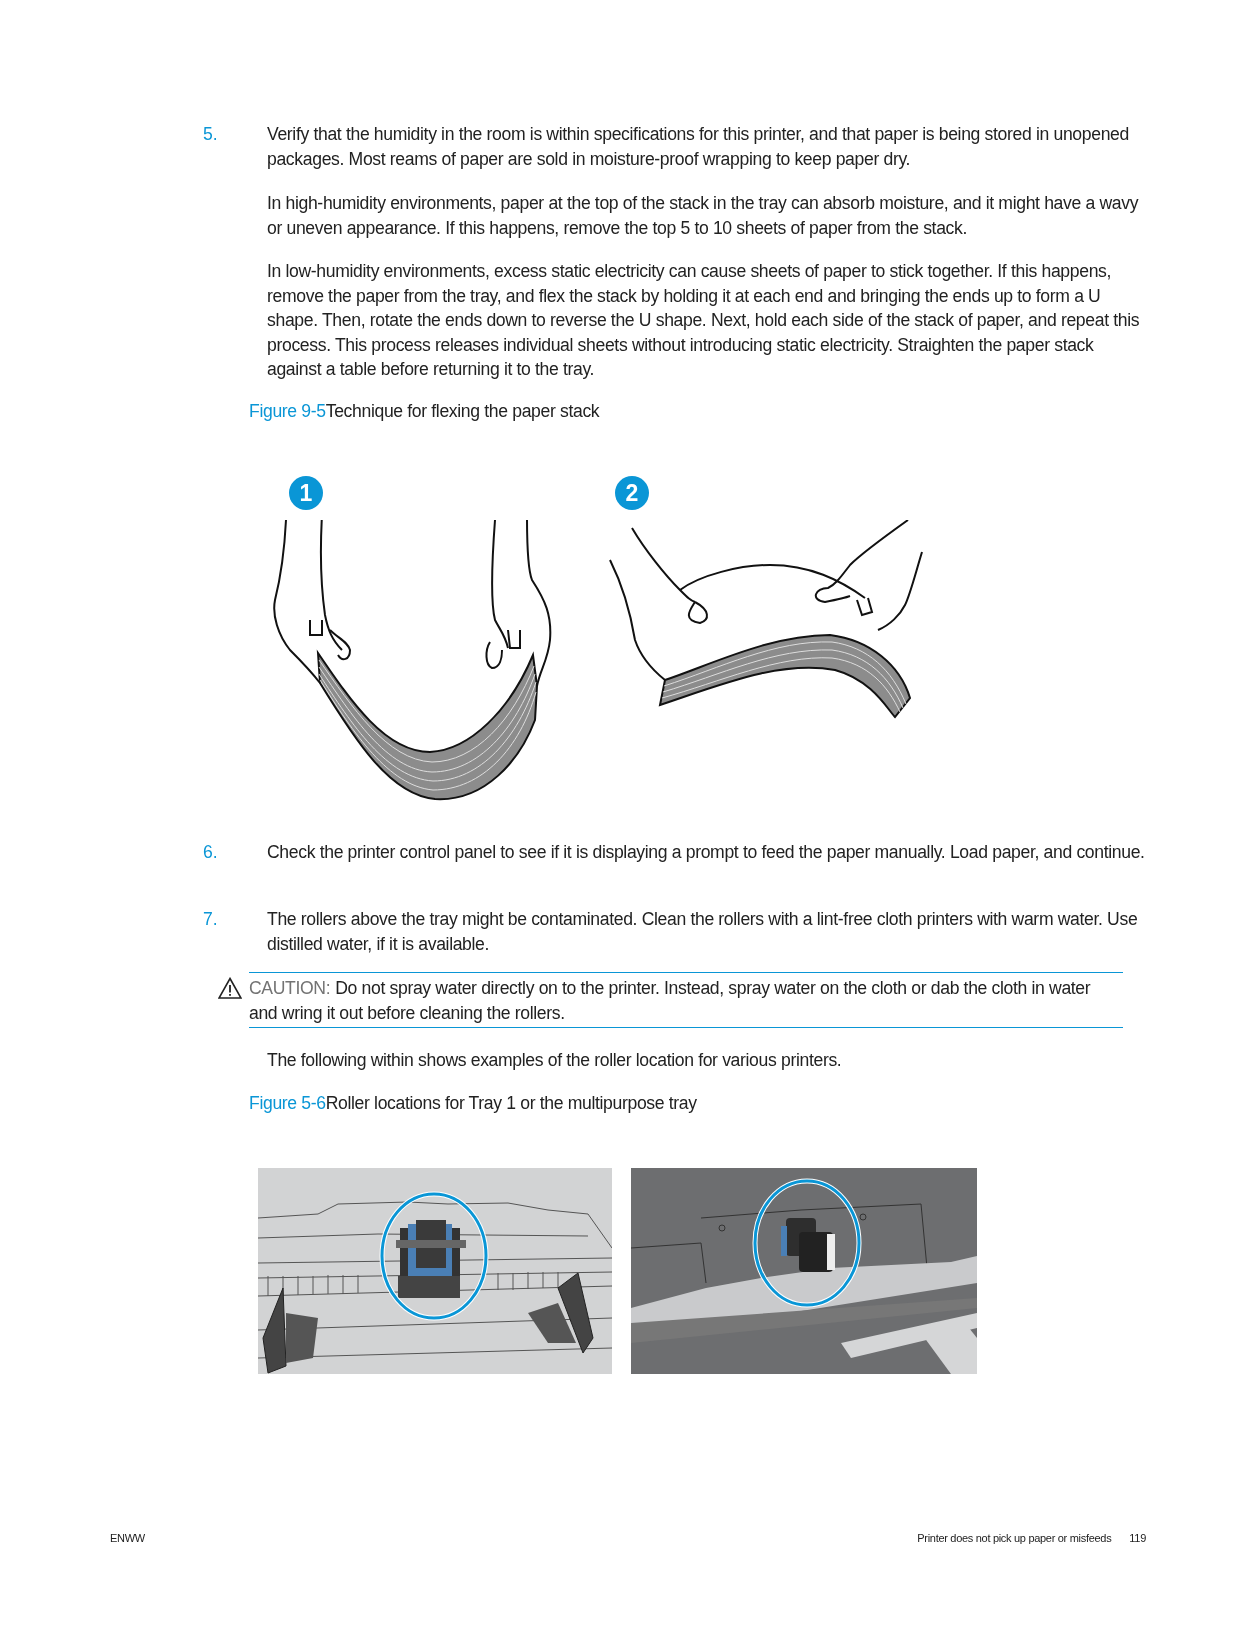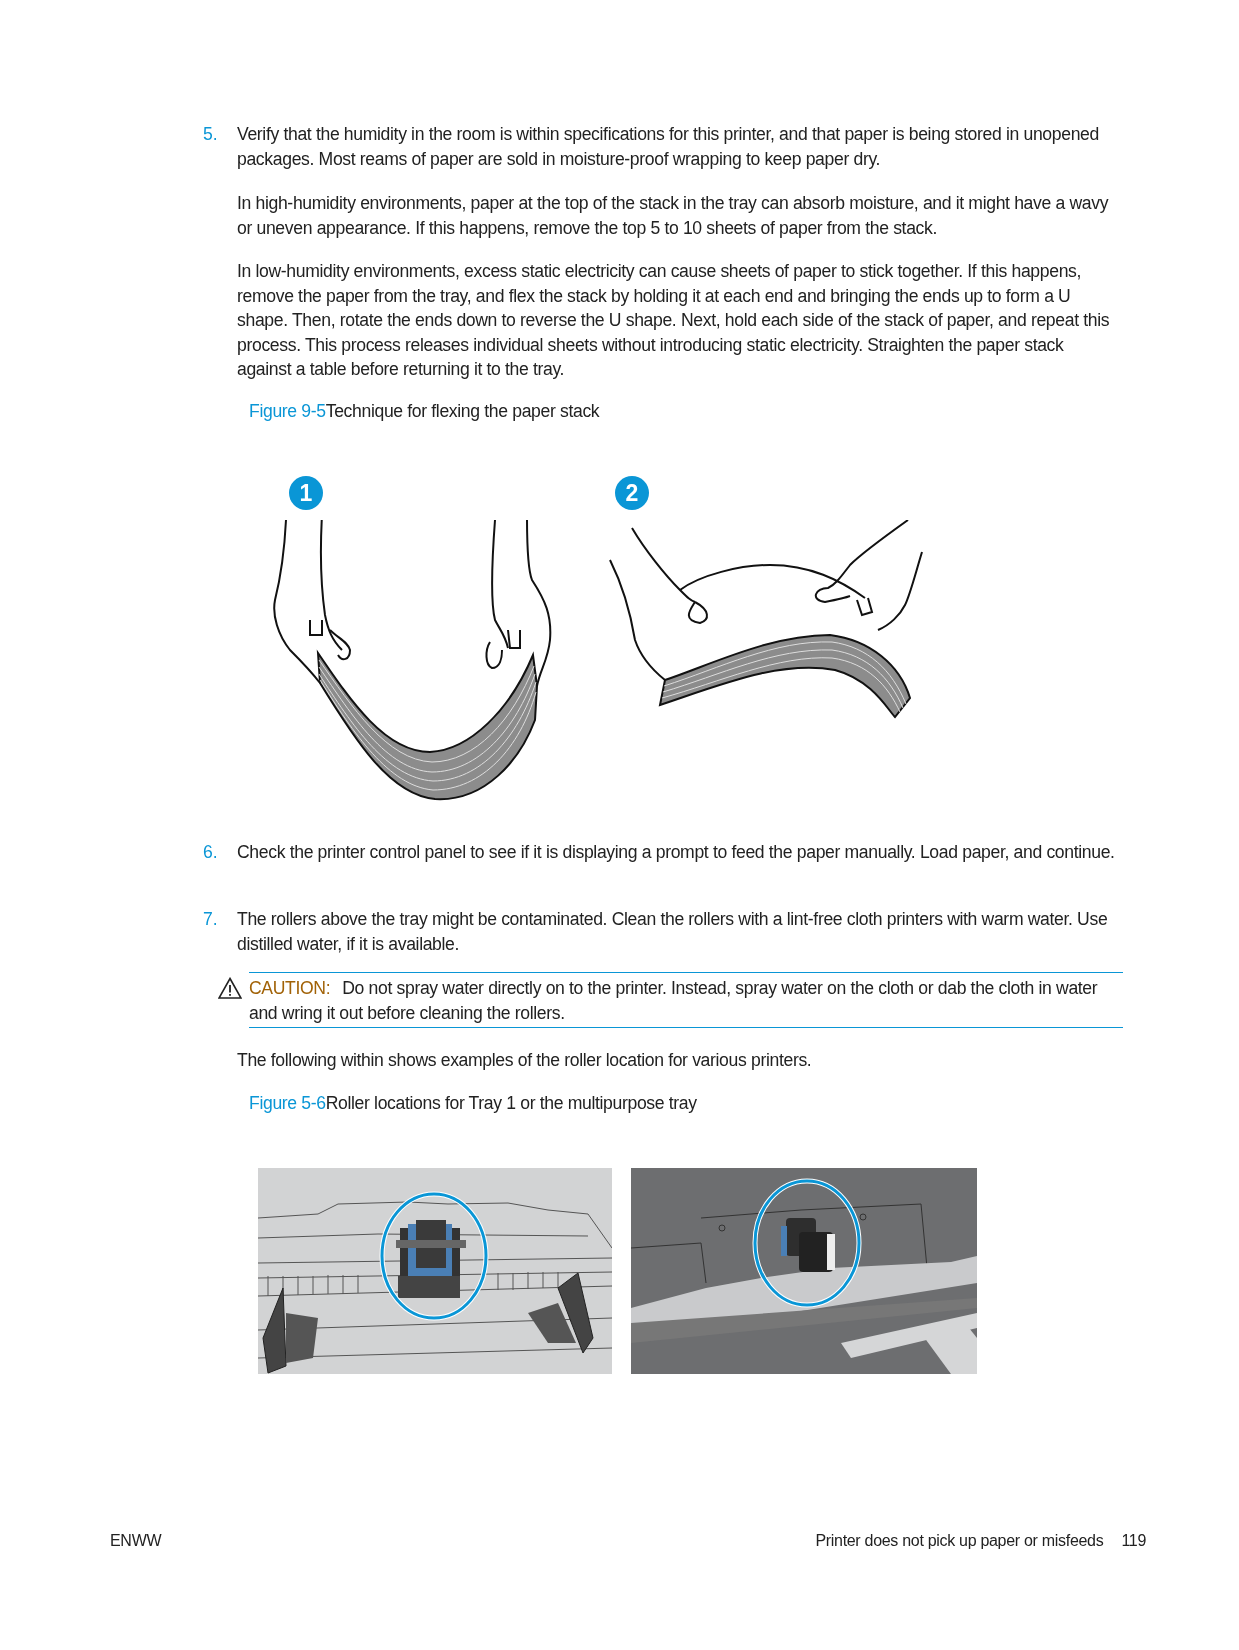--- a/index.html
+++ b/index.html
@@ -1,28 +1,28 @@
 <!DOCTYPE html>
 <html><head>
 <meta charset="utf-8">
 <style>
   html, body { margin:0; padding:0; background:#fff; }
   body { width:1239px; height:1650px; position:relative; overflow:hidden;
          font-family:"Liberation Sans", sans-serif; color:#222; }
-  .p { position:absolute; left:237px; width:880px; font-size:17.6px; line-height:24.5px;
+  .p { position:absolute; left:267px; width:880px; font-size:17.6px; line-height:24.5px;
        letter-spacing:-0.35px; font-stretch:condensed; }
   .num { position:absolute; left:203px; font-size:17.6px; color:#0a96d6; line-height:24.5px; }
   .cap { position:absolute; left:249px; font-size:17.6px; line-height:24px; letter-spacing:-0.35px; }
   .cap .fig { color:#0a96d6; margin-right:0; }
   .caution { position:absolute; left:249px; width:874px; top:972px;
              border-top:1.5px solid #0a96d6; border-bottom:1.5px solid #0a96d6; padding:3px 0 2px 0; }
   .caution .txt { font-size:17.6px; line-height:24.5px; letter-spacing:-0.35px; }
-  .caution .lbl { color:#a16207; margin-right:12px; }
+  .caution .lbl { color:#737373; margin-right:5px; }
   .warn { position:absolute; left:218px; top:977px; width:24px; height:22px; }
-  .footer { position:absolute; top:1532px; font-size:16px; letter-spacing:-0.3px; }
+  .footer { position:absolute; top:1532px; font-size:11px; letter-spacing:-0.3px; }
   .badge { position:absolute; width:34px; height:34px; border-radius:50%; background:#0a96d6; color:#fff;
            font-weight:bold; font-size:23px; text-align:center; line-height:34px; }
   svg { position:absolute; }
   .photo { position:absolute; overflow:hidden; }
 </style>
 </head>
 <body>
 
 <div class="num" style="top:122px">5.</div>
 <div class="p" style="top:122px">Verify that the humidity in the room is within specifications for this printer, and that paper is being stored in unopened packages. Most reams of paper are sold in moisture-proof wrapping to keep paper dry.</div>

